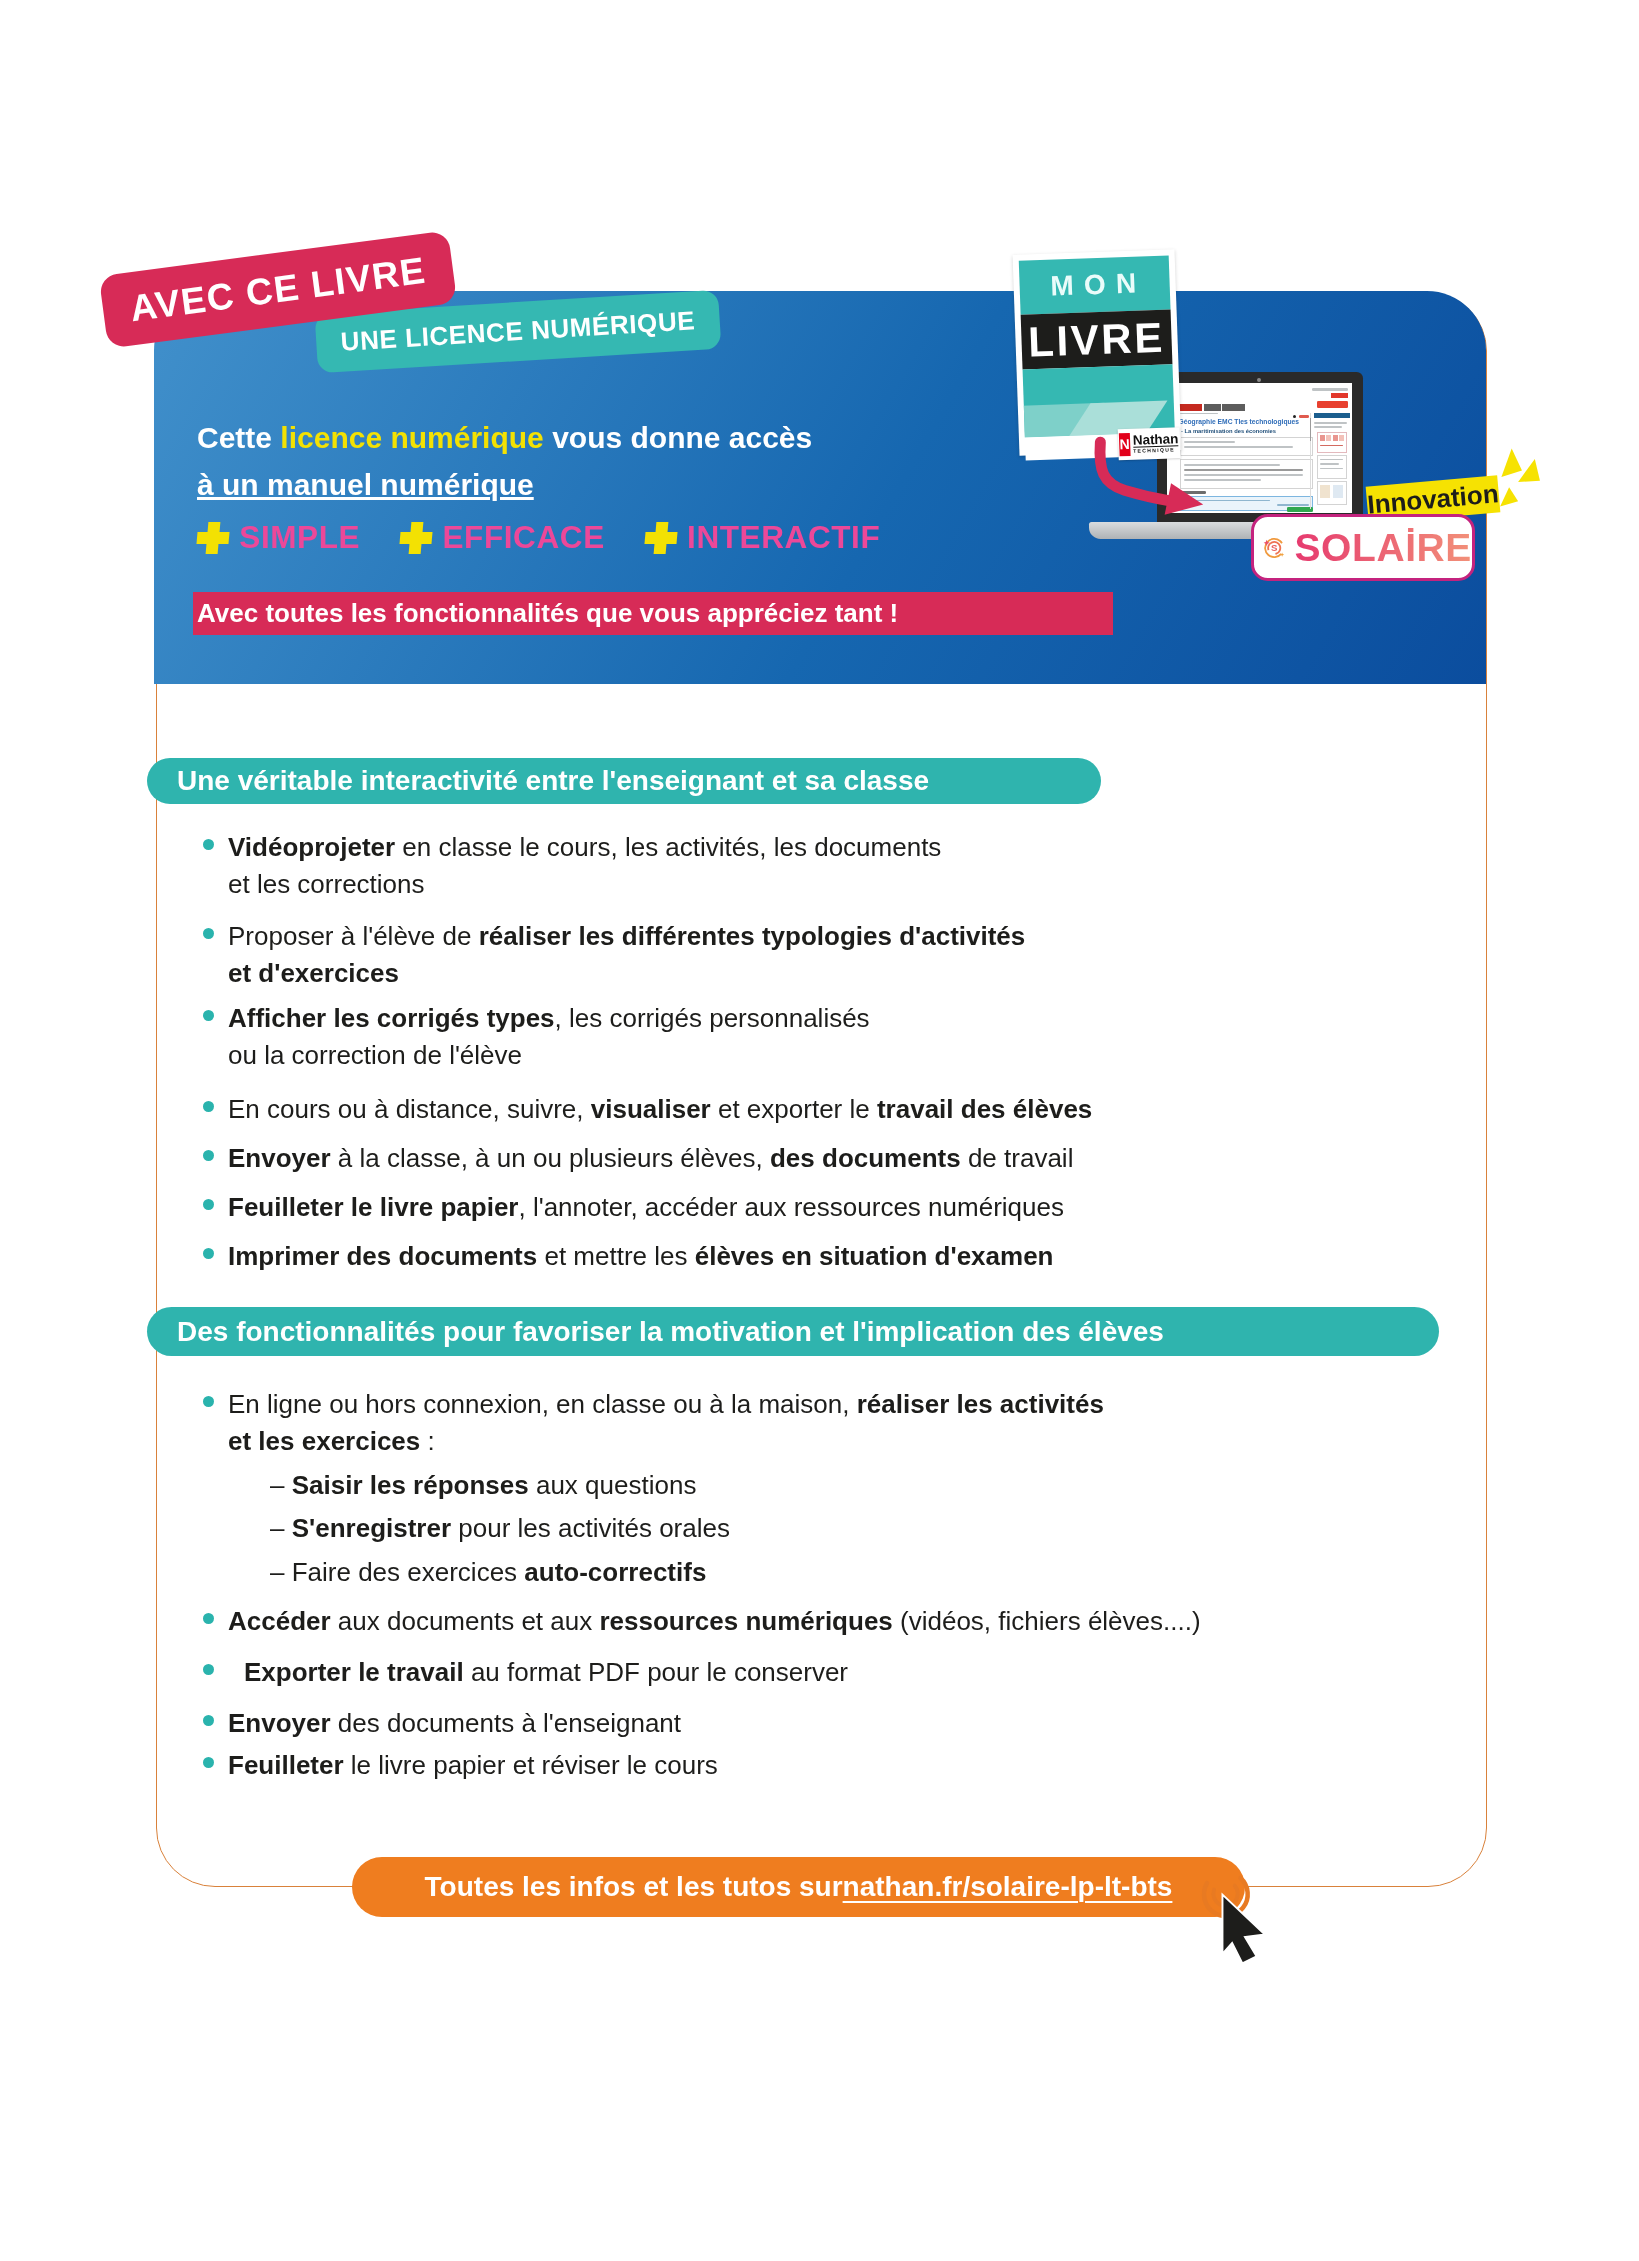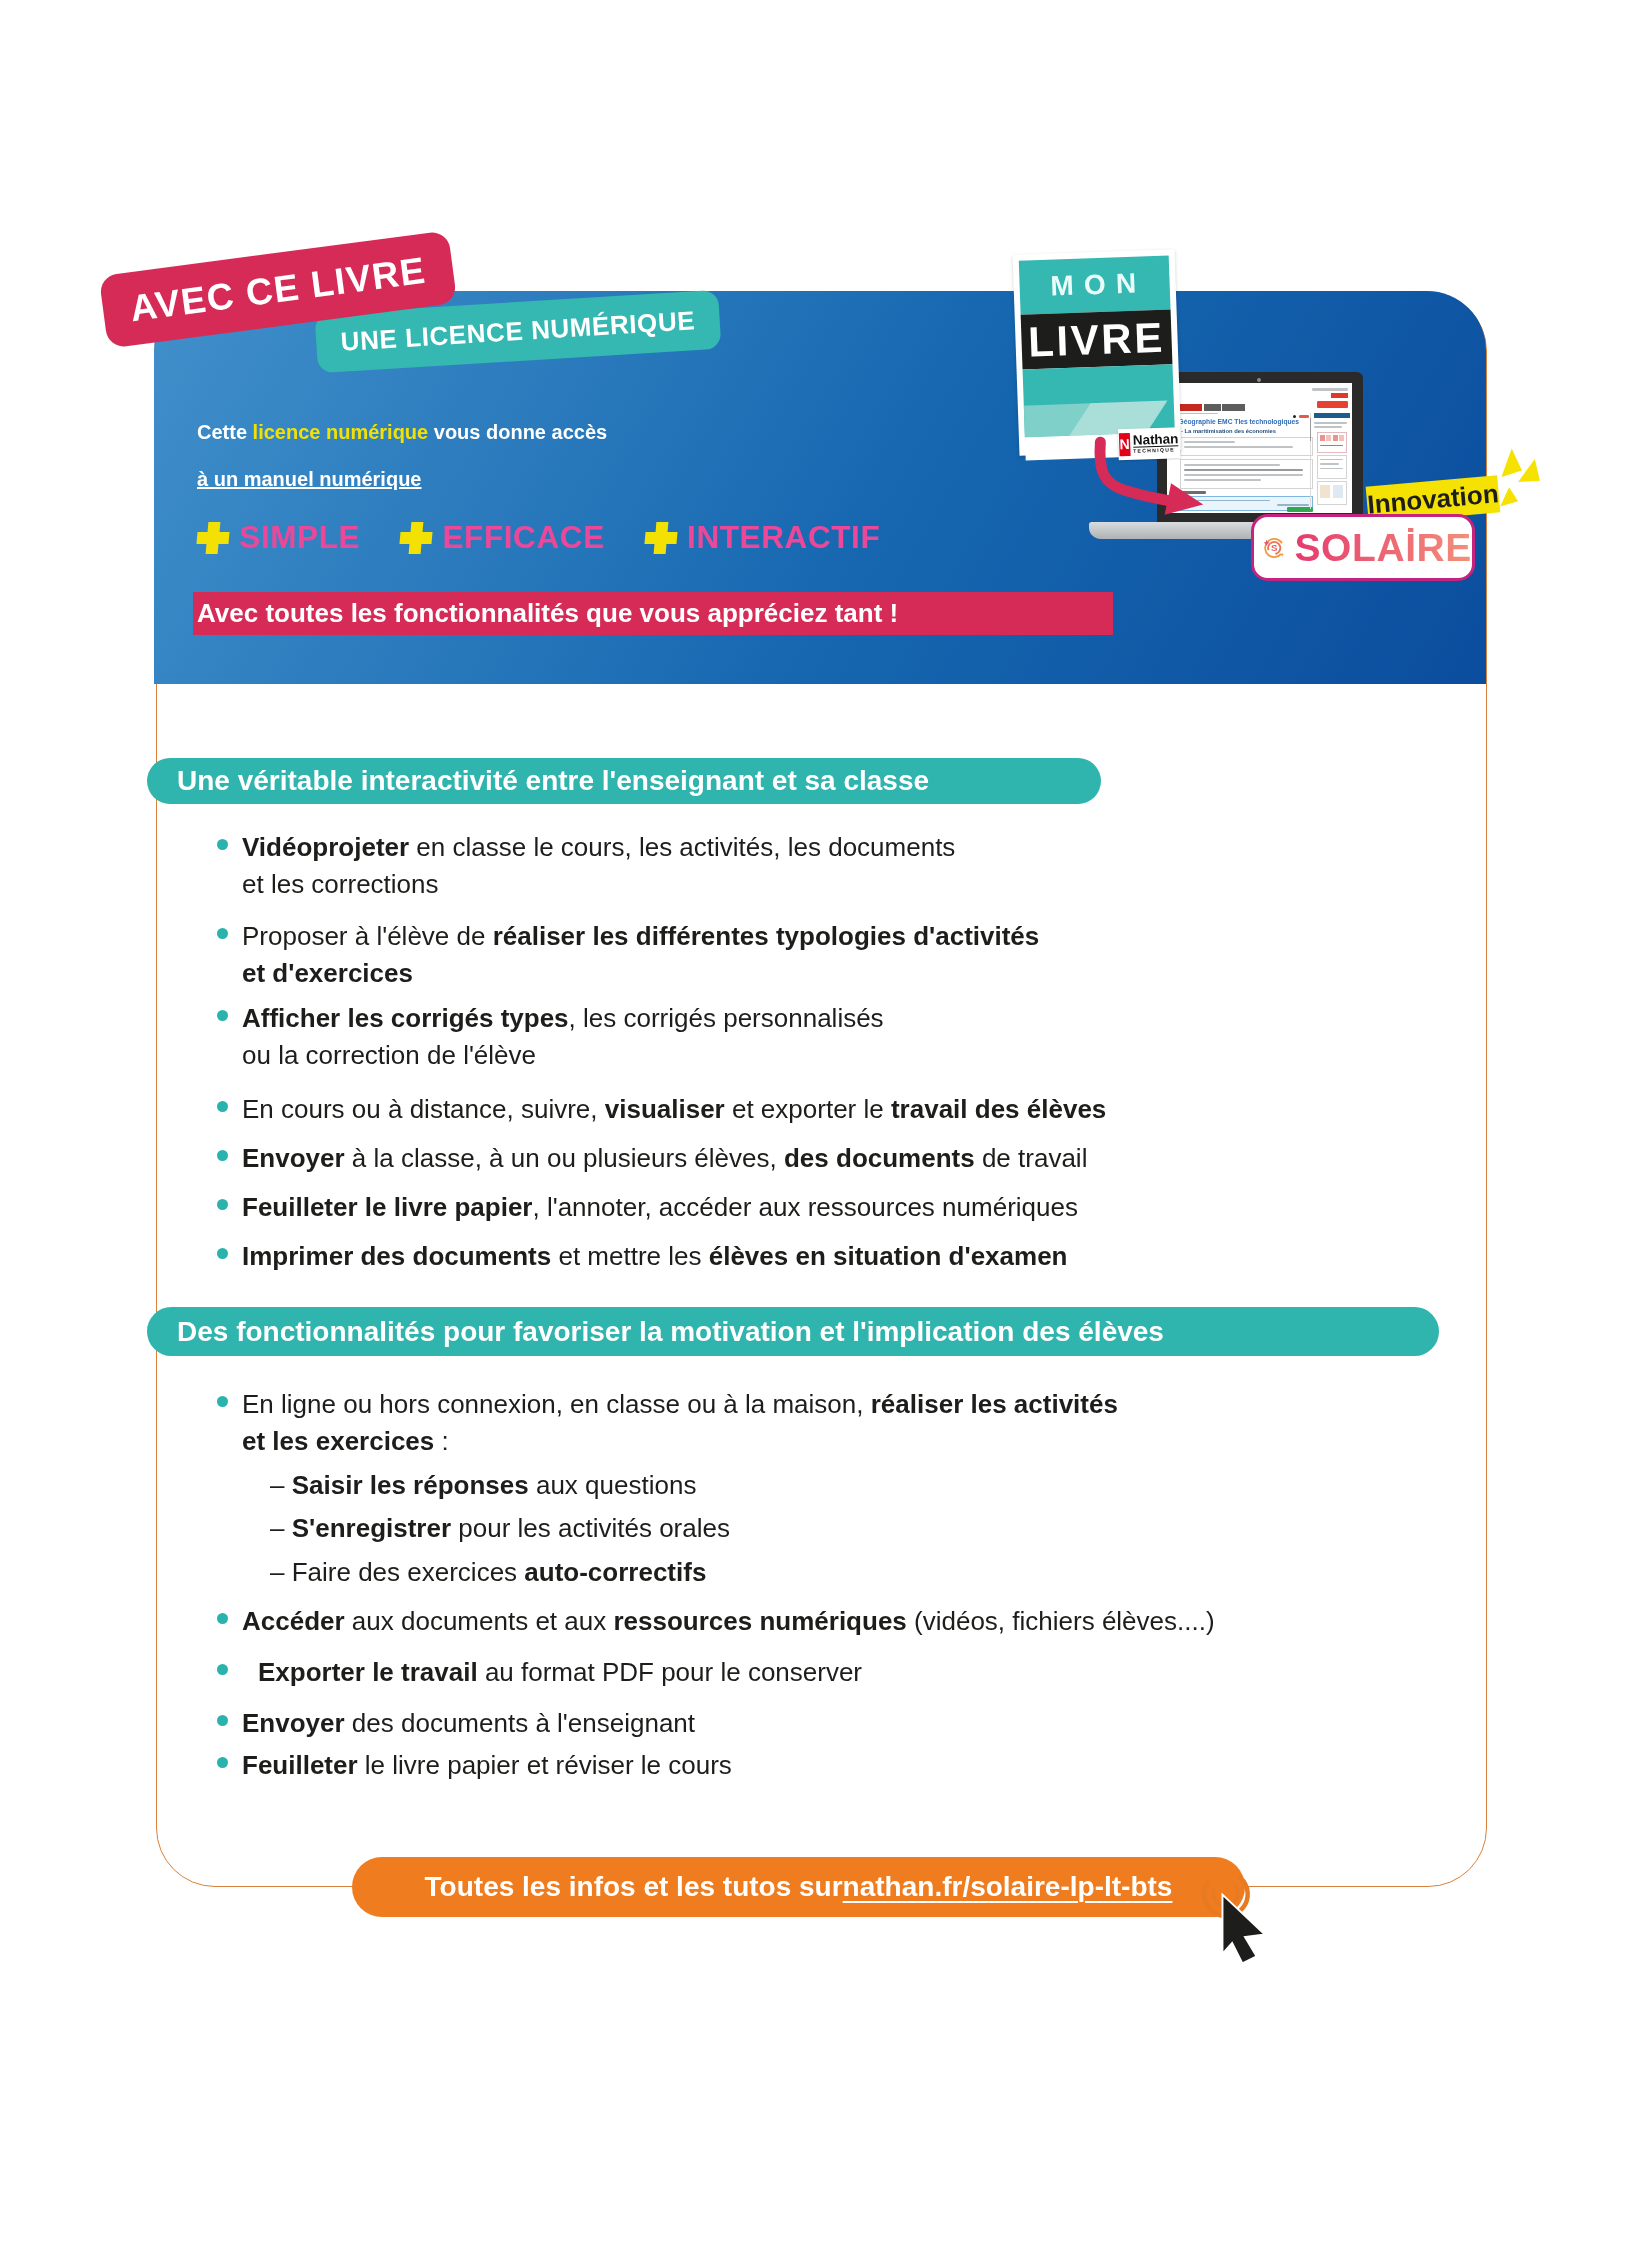--- a/index.html
+++ b/index.html
@@ -26,21 +26,21 @@
 
   
   .badge1{left:102px;top:253px;width:352px;height:73px;background:var(--crimson);border-radius:18px;
           transform:rotate(-7.5deg);display:flex;align-items:center;justify-content:center;
           color:#fff;font-size:37px;font-weight:800;letter-spacing:1.3px;z-index:5;}
   .badge2{left:316px;top:302px;width:404px;height:59px;background:var(--teal-badge);border-radius:15.4px;
           transform:rotate(-3.5deg);display:flex;align-items:center;justify-content:center;
           color:#fff;font-size:26px;font-weight:700;letter-spacing:0.6px;z-index:4;}
 
   
-  .hline{left:197px;color:#fff;font-size:20px;font-weight:700;white-space:nowrap;z-index:3;}
+  .hline{left:197px;color:#fff;font-size:30px;font-weight:700;white-space:nowrap;z-index:3;}
   .seg-y,.y{color:var(--yellow);}
   .b{font-weight:700;}
   .u{text-decoration:underline;text-decoration-thickness:1.9px;text-underline-offset:4.5px;}
   .plusrow{left:197px;top:519px;display:flex;align-items:center;gap:40px;z-index:3;}
   .plusitem{display:flex;align-items:center;gap:10.3px;}
   .plus{width:32px;height:32px;position:relative;transform:skewX(-5deg);}
   .plus::before{content:'';position:absolute;left:10.3px;top:0;width:11.6px;height:32px;background:var(--yellow);}
   .plus::after{content:'';position:absolute;left:0;top:10.3px;width:32px;height:11.6px;background:var(--yellow);}
   .plusword{color:#ec4899;font-size:31.5px;font-weight:800;letter-spacing:0.6px;}
   .banner{left:193px;top:592px;width:920px;height:43px;background:var(--crimson);display:flex;align-items:center;
@@ -85,21 +85,21 @@
            display:flex;align-items:center;gap:9px;padding-left:9px;box-sizing:border-box;z-index:7;}
   .solaire-text{font-size:39px;font-weight:800;letter-spacing:0.6px;
                 background:linear-gradient(90deg,#e63a6f,#f29079);
                 -webkit-background-clip:text;background-clip:text;color:transparent;}
 
   
   .pill{background:var(--teal);color:#fff;font-weight:700;display:flex;align-items:center;z-index:3;
         padding-left:30px;box-sizing:border-box;}
   .pill1{left:147px;top:758px;width:954px;height:46px;border-radius:24.4px;font-size:28px;}
   .pill2{left:147px;top:1307px;width:1292px;height:49px;border-radius:26px;font-size:28px;}
-  .bullet{position:absolute;left:217px;display:flex;gap:14px;z-index:3;}
+  .bullet{position:absolute;left:203px;display:flex;gap:14px;z-index:3;}
   .dot{width:11px;height:11px;border-radius:50%;background:#2ab3ad;margin-top:10.3px;flex:0 0 auto;}
   .btext{font-size:26px;line-height:37px;color:var(--ink);white-space:nowrap;}
   .subitem{position:absolute;left:270px;font-size:26px;line-height:37px;z-index:3;white-space:nowrap;}
 
   
   .footer-pill{left:352px;top:1857px;width:893px;height:60px;background:var(--orange);border-radius:31px;
                display:flex;align-items:center;justify-content:center;color:#fff;font-size:28px;font-weight:700;
                z-index:4;cursor:pointer;}
 </style>
 </head>

